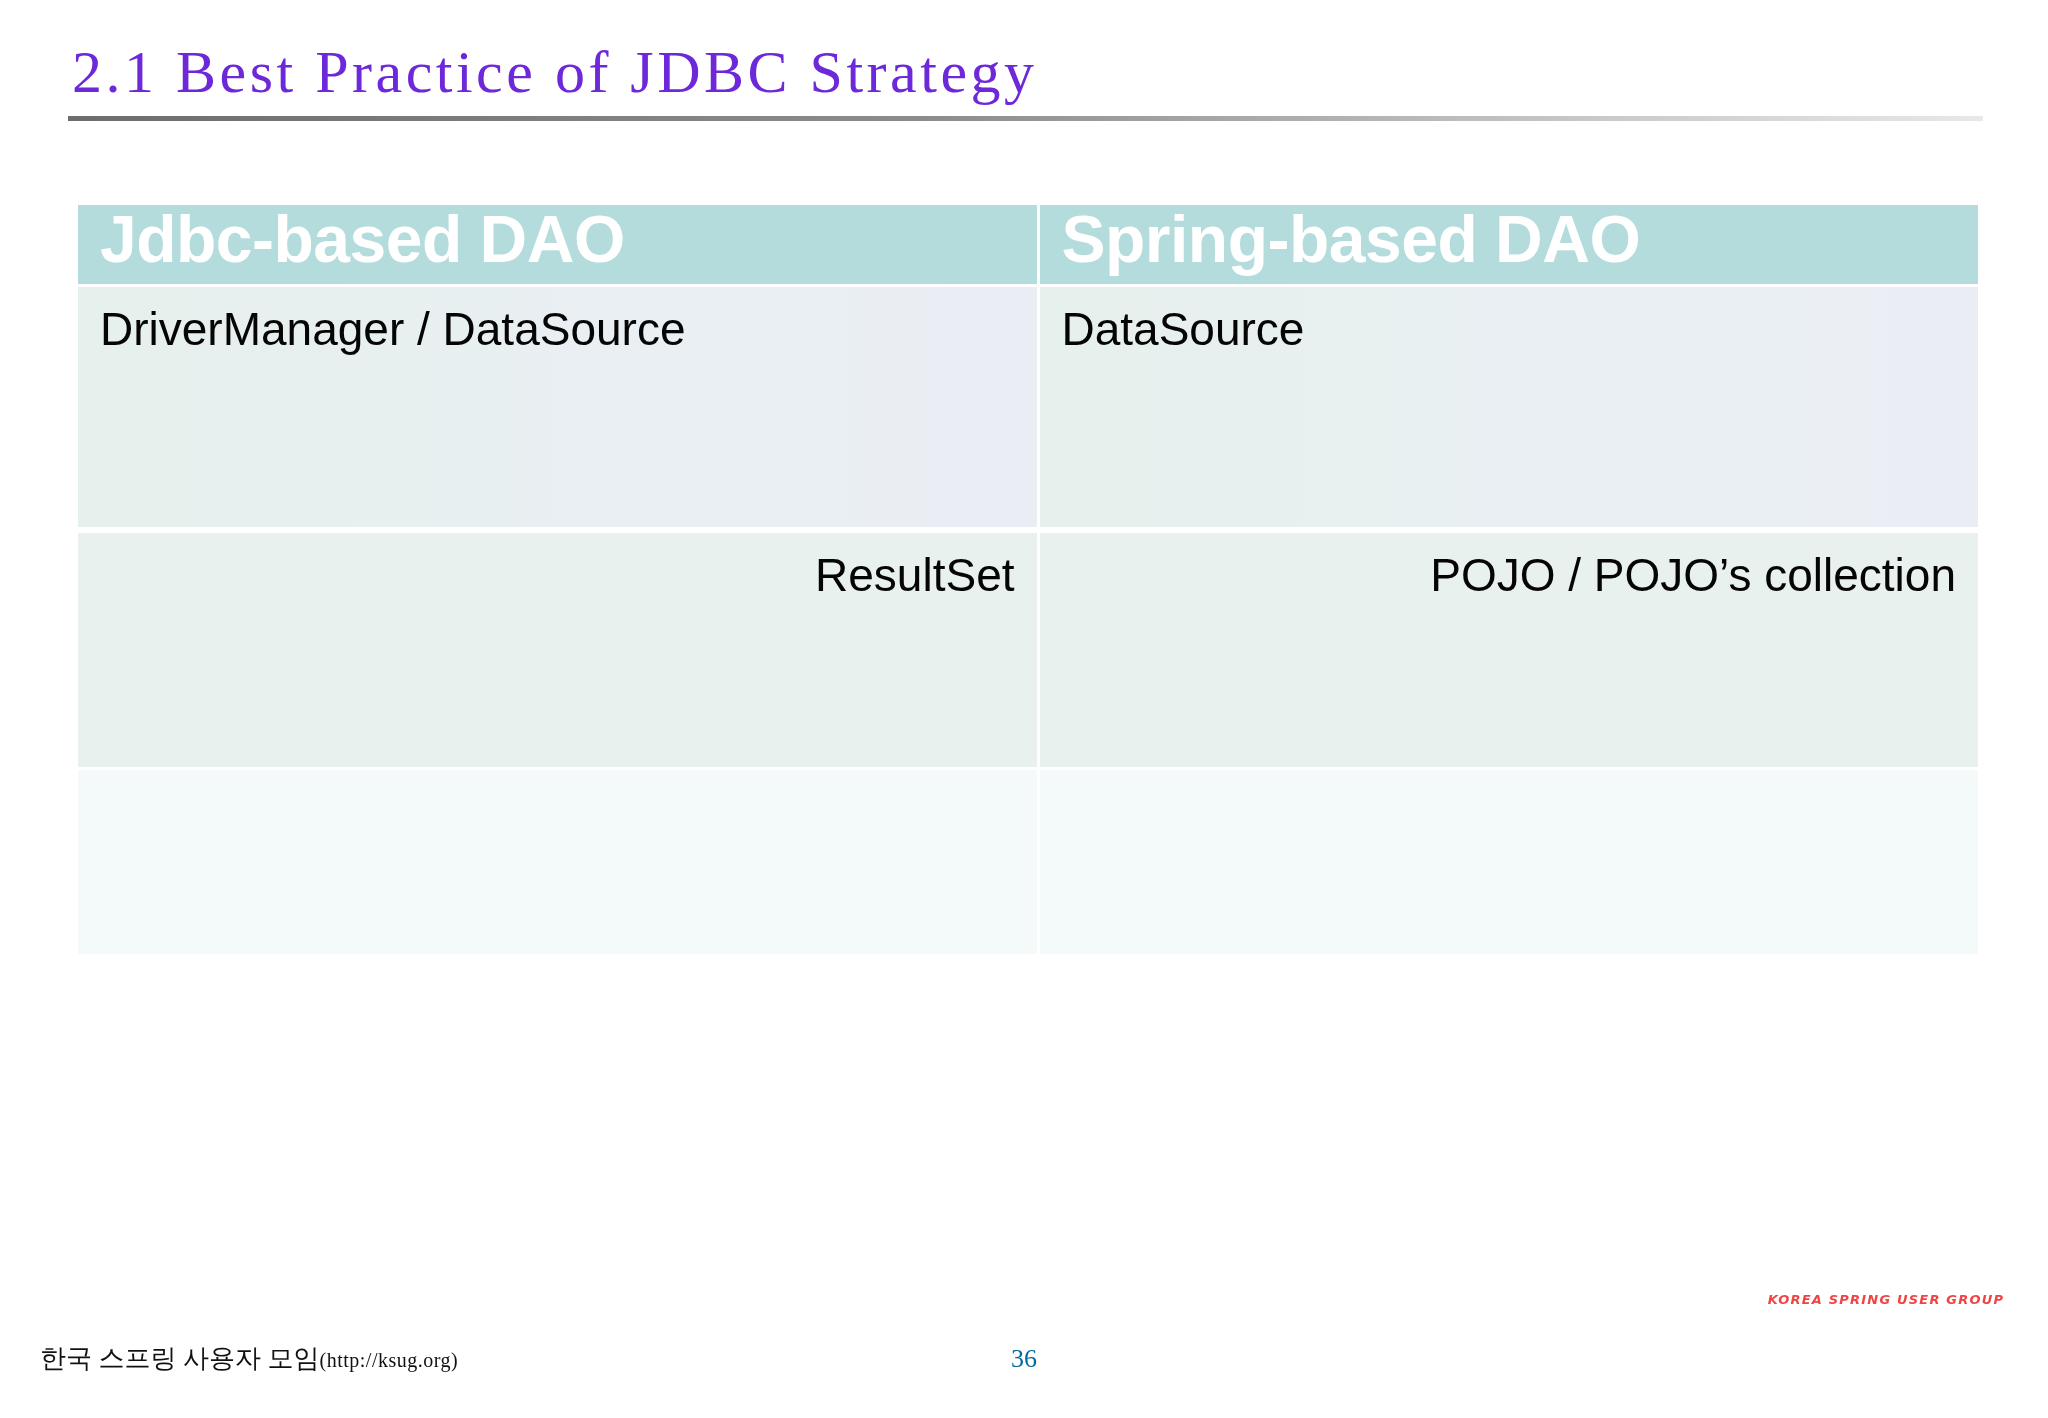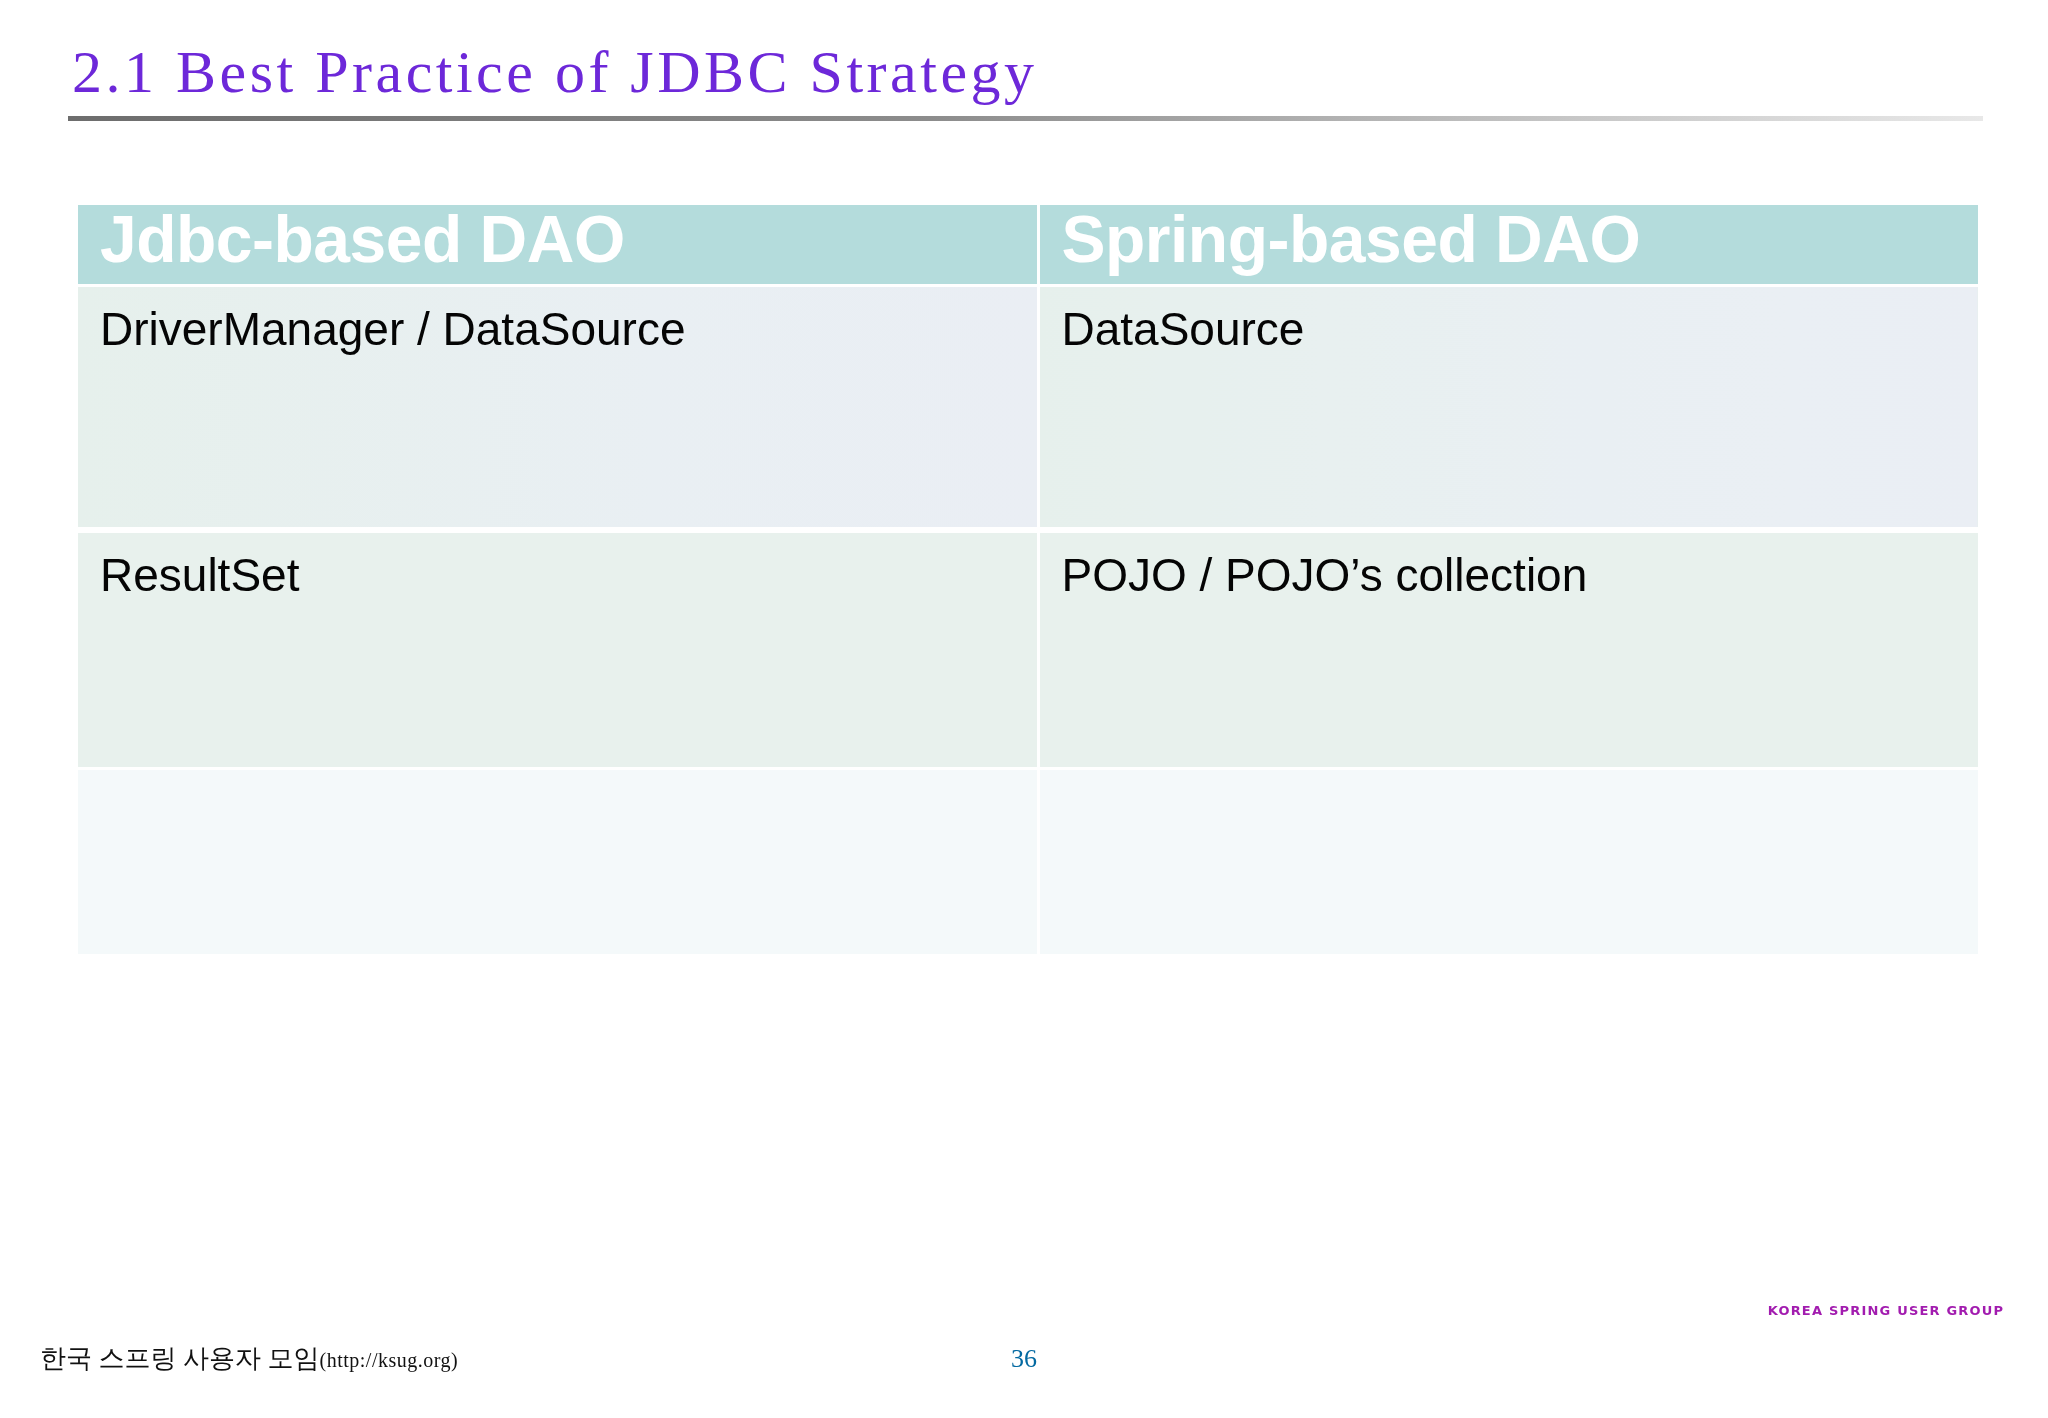--- a/index.html
+++ b/index.html
@@ -76,21 +76,21 @@
   }
   .cmp-table td.col-left { border-right: 3px solid #ffffff; }
 
   .row-a td { background: linear-gradient(to right, #e6f0ec 0%, #e9eff3 60%, #eaeef4 100%); }
   .row-b td { background: #f5f9fa; }
   .row-c td { background: #e8f1ed; }
   .row-d td { background: #f4f9fa; height: 150px; }
 
   .row-a td { height: 206px; }
   .row-b td { height: 290px; }
-  .row-c td { height: 200px; }
+  .row-c td { height: 200px; text-align: right; }
 
   .row-sep td { padding: 0; height: 3px; background: #ffffff; }
 
   
   .footer-left {
     position: absolute;
     left: 40px;
     bottom: 42px;
     font-family: "Liberation Serif", serif;
     font-size: 26px;
@@ -133,23 +133,24 @@
   }
   .ksug-word .l-k { color: #7fb52e; }
   .ksug-word .l-s { color: #a9c13a; }
   .ksug-word .l-u { color: #8fba33; }
   .ksug-word .l-g { color: #6aa92b; }
   .ksug-tag {
     font-family: "DejaVu Sans", sans-serif;
     font-size: 13px;
     font-weight: bold;
     letter-spacing: 1.2px;
-    color: #a21caf;
+    color: #ef4444;
     text-align: center;
-    margin-top: 17px;
+    margin-top: 6px;
+    font-style: italic;
   }
 </style>
 </head>
 <body>
 
 <div class="slide-title">2.1 Best Practice of JDBC Strategy</div>
 <div class="title-rule"></div>
 
 <table class="cmp-table">
   <colgroup>

